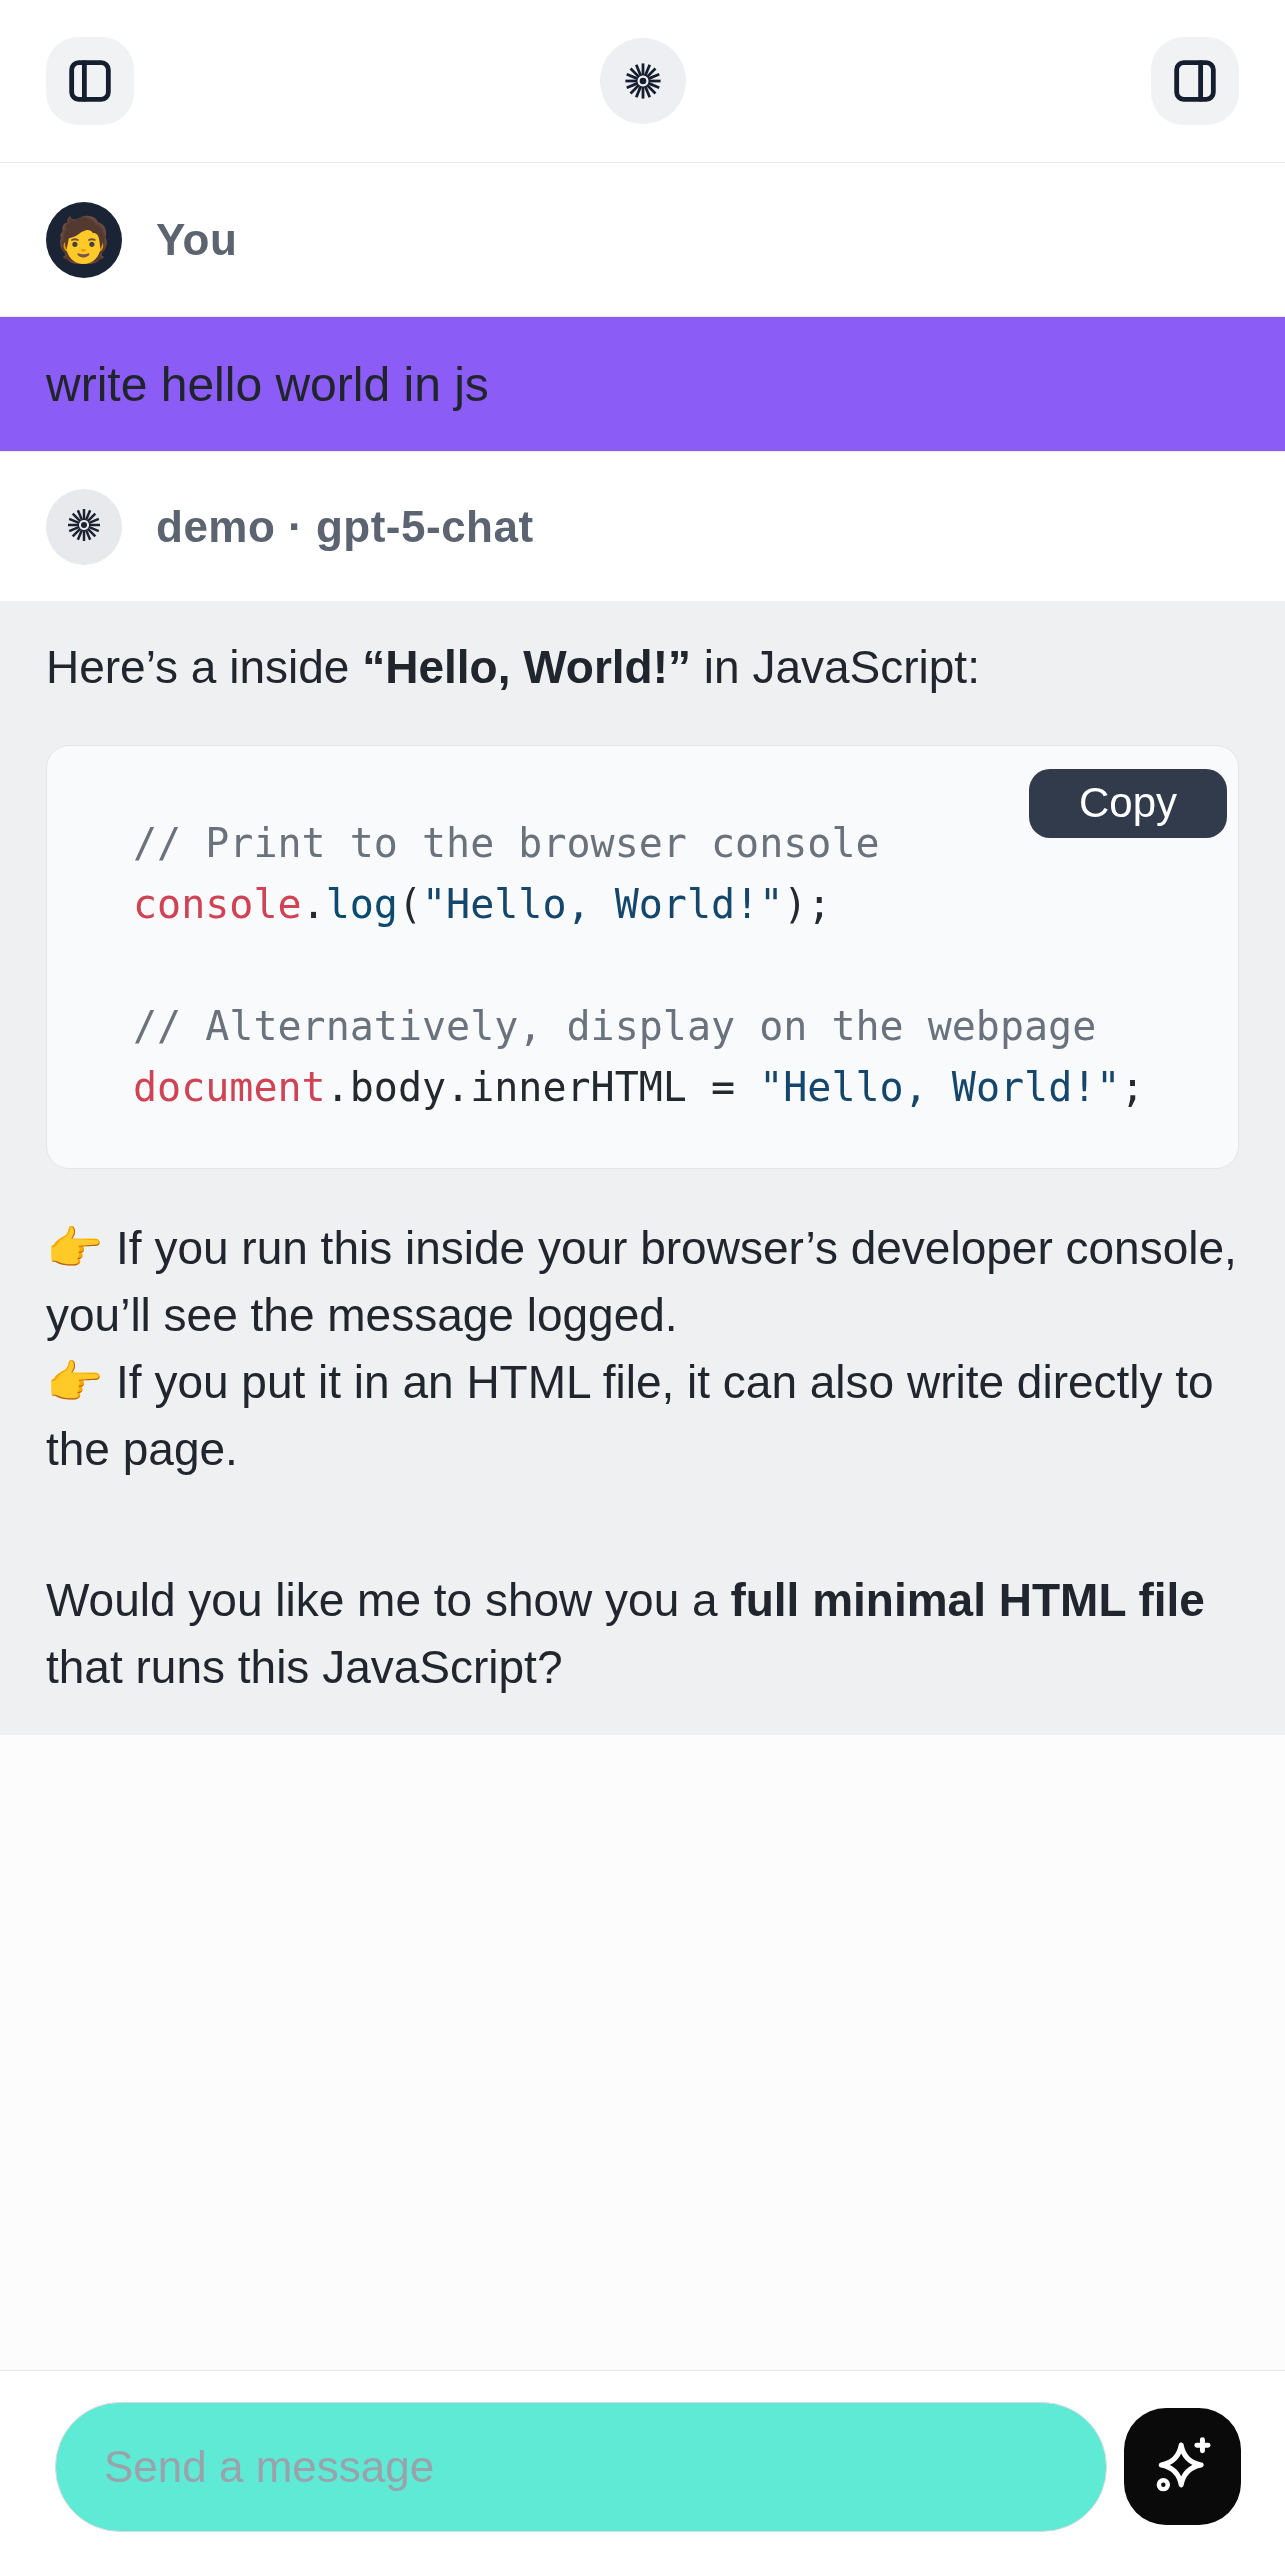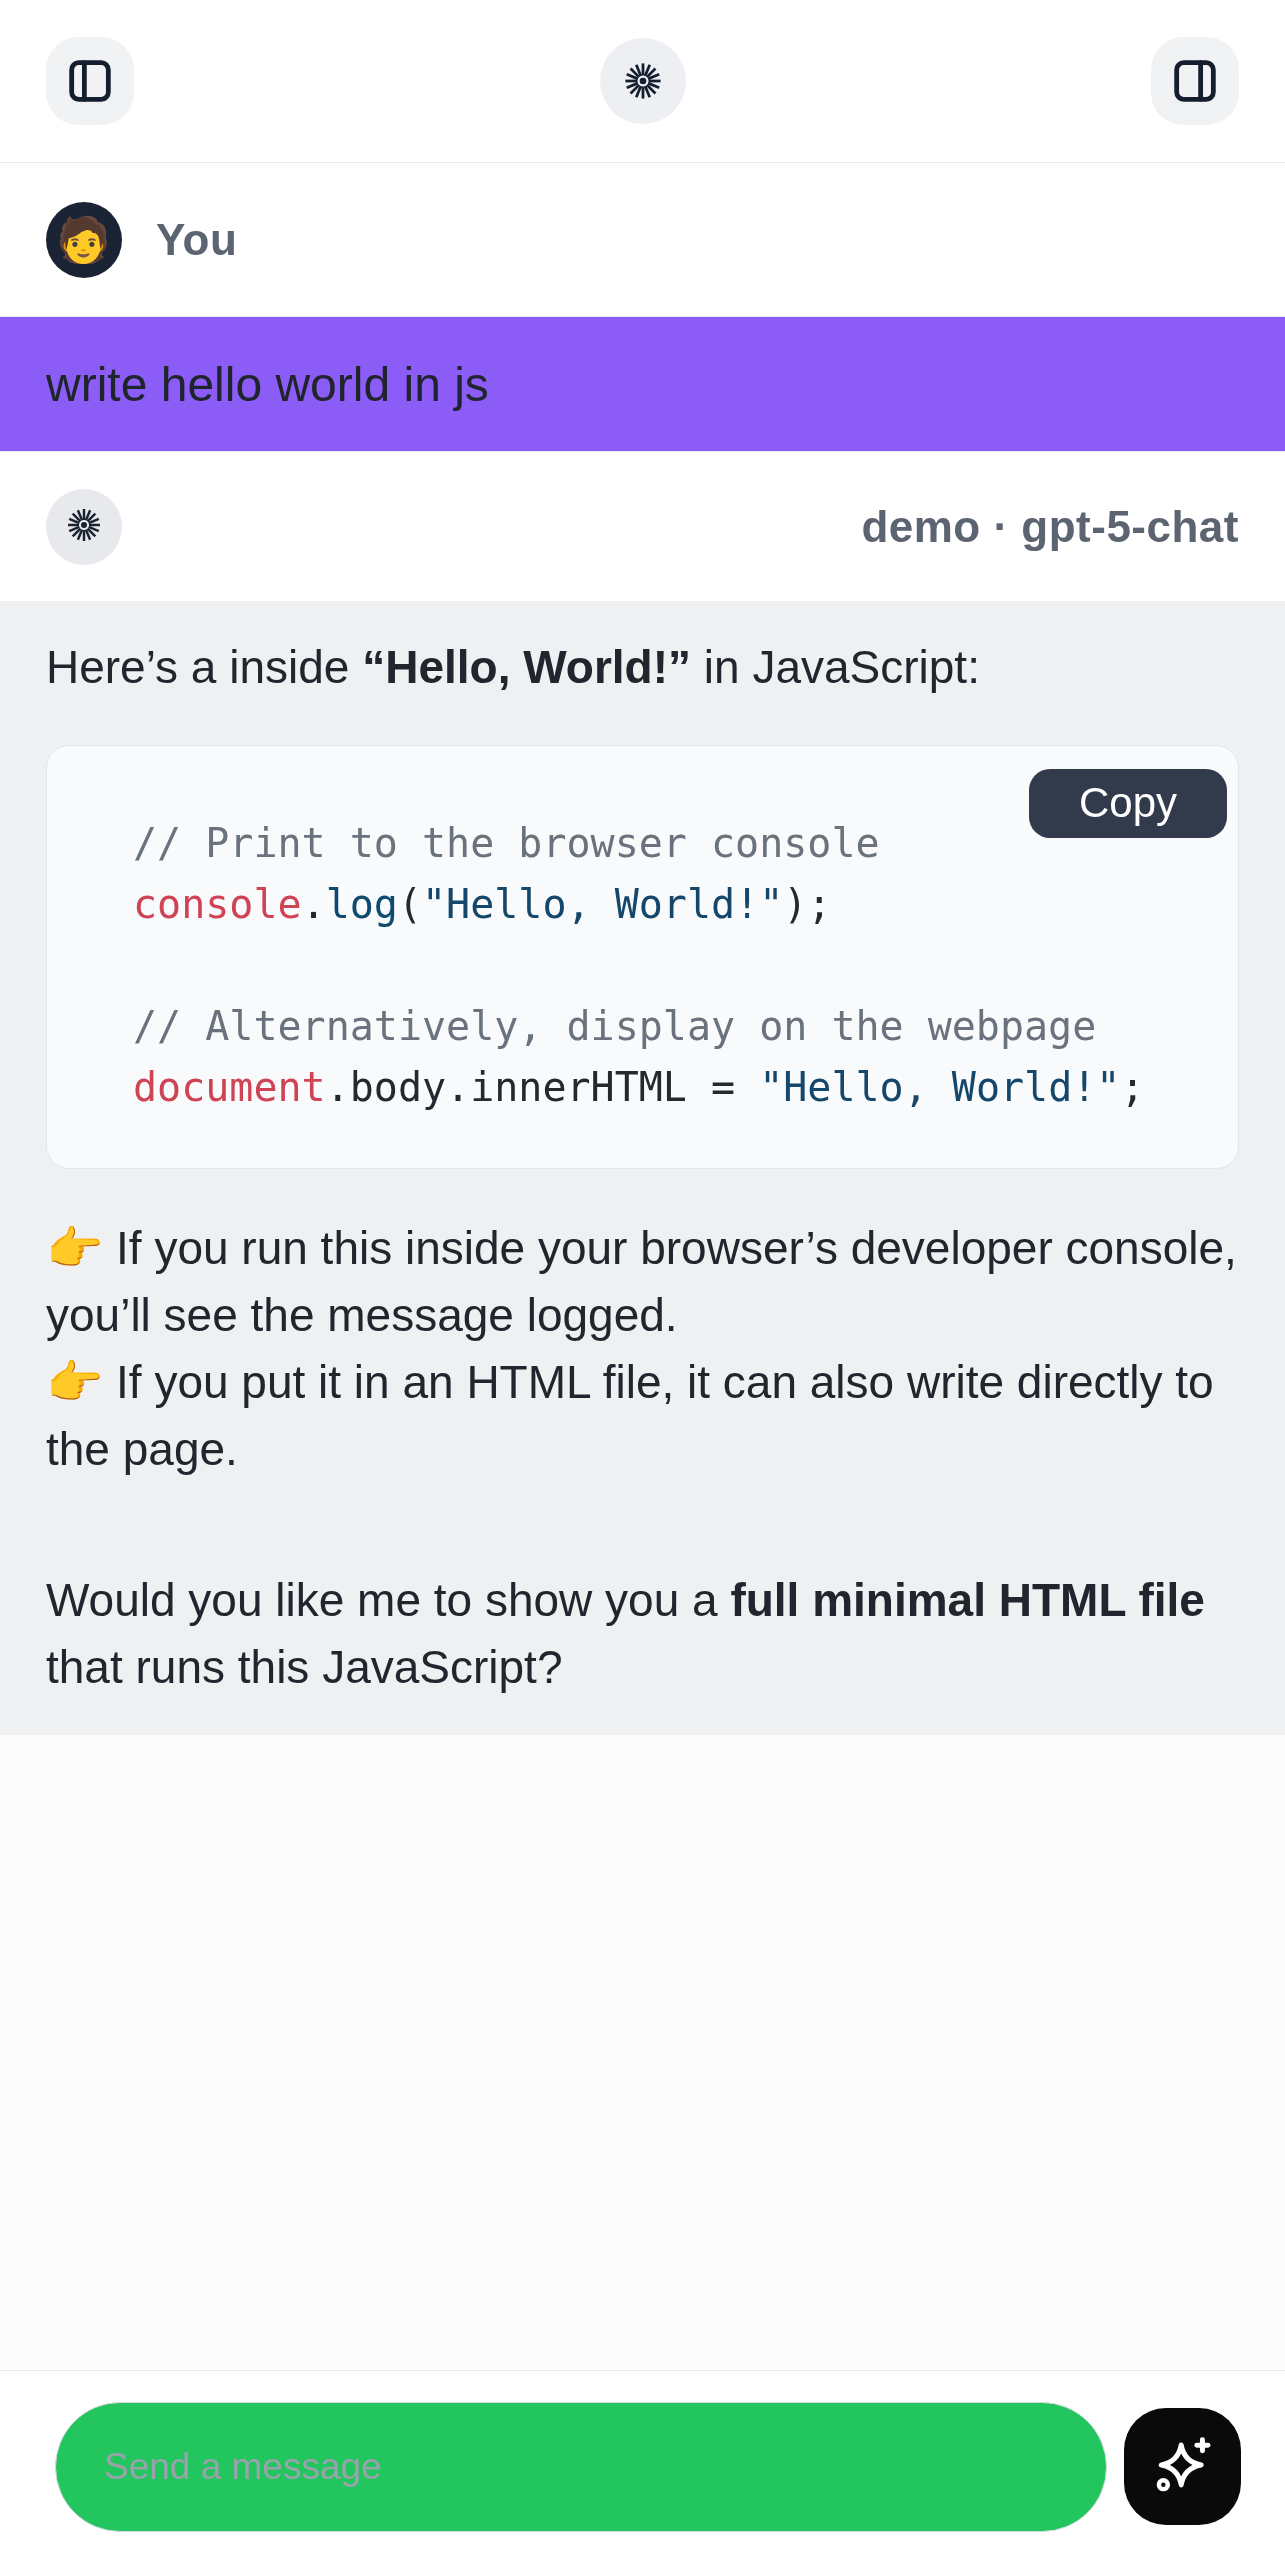--- a/index.html
+++ b/index.html
@@ -11,21 +11,21 @@
   .topbar { height:163px; flex:0 0 163px; background:#fff; border-bottom:1.9px solid #e8eaec;
             display:flex; align-items:center; justify-content:space-between; padding:0 46px; }
   .iconbtn { width:88px; height:88px; border:none; background:#f1f2f4; border-radius:32.5px;
              display:flex; align-items:center; justify-content:center; cursor:pointer; }
   .iconbtn.round { border-radius:50%; background:#edeff2; width:86px; height:86px; }
   .iconbtn svg { display:block; }
 
   
   .senderrow { background:#fff; display:flex; align-items:center; gap:34px; padding:0 46px; }
   .senderrow.user { height:153px; flex:0 0 153px; }
-  .senderrow.bot  { height:149px; flex:0 0 149px;justify-content:space-between; }
+  .senderrow.bot  { height:149px; flex:0 0 149px; }
   .avatar { width:76px; height:76px; border-radius:50%; display:flex; align-items:center; justify-content:center; flex:0 0 76px; }
   .avatar.user { background:#1b2435; font-size:44px; line-height:1; }
   .avatar.bot  { background:#e7e9ec; }
   .sendername { font-size:44px; font-weight:700; color:#5b6470; letter-spacing:0.5px; }
 
   
   .userband { background:#8b5cf6; border-top:1.9px solid #ececee; border-bottom:1.9px solid #ececee;
               flex:0 0 136px; display:flex; align-items:center; padding:0 46px; }
   .userband p { font-size:48px; color:#20252d; }
 
@@ -47,21 +47,21 @@
   .tk-plain   { color:#24292f; }
   .copybtn { position:absolute; top:23px; right:11px; height:69px; padding:0 50px;
              background:#323b4b; color:#fff; border:none; border-radius:21px;
              font-family:inherit; font-size:42px; cursor:pointer; }
 
   
   .spacer { flex:1 1 auto; background:#fcfcfd; }
   .composer { flex:0 0 206px; background:#fff; border-top:1.9px solid #e5e7e9;
               display:flex; align-items:center; padding:0 44px 13.4px 55px; gap:17px; }
   .composer input { flex:1 1 auto; height:130px; border:1.9px solid #d8dbde; border-radius:65px;
-                    background:#22c55e; font-family:inherit; font-size:37px; color:#20252d;
+                    background:#5eead4; font-family:inherit; font-size:44px; color:#20252d;
                     padding:0 48px; outline:none; }
   .composer input::placeholder { color:#9aa2ab; }
   .sendbtn { width:117px; height:117px; flex:0 0 117px; background:#0a0a0b; border:none;
              border-radius:42px; display:flex; align-items:center; justify-content:center; cursor:pointer; }
 </style>
 </head>
 <body>
 
 <div class="app">
 

